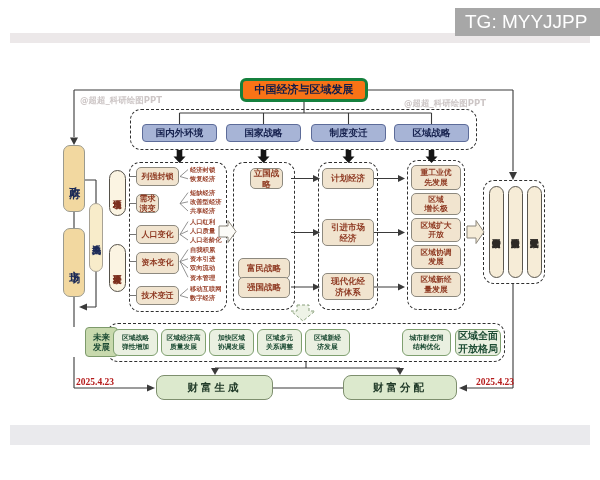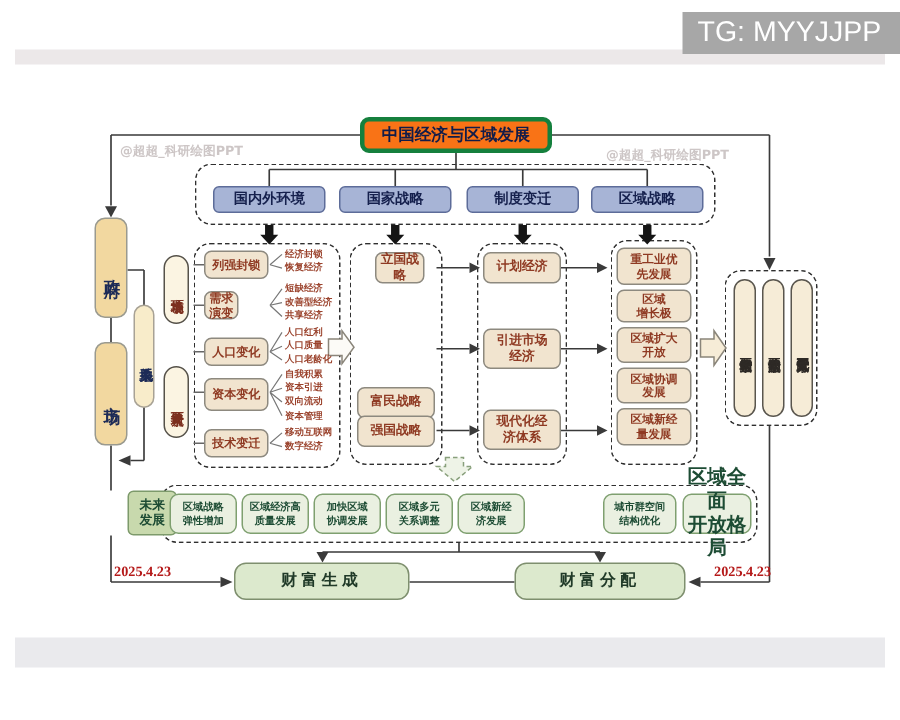--- a/index.html
+++ b/index.html
@@ -174,21 +174,21 @@
   <div class="box green" style="left:161px;top:329px;width:45px;height:27px;font-size:6.8px;">区域经济高
 质量发展</div>
   <div class="box green" style="left:209px;top:329px;width:45px;height:27px;font-size:6.8px;">加快区域
 协调发展</div>
   <div class="box green" style="left:257px;top:329px;width:45px;height:27px;font-size:6.8px;">区域多元
 关系调整</div>
   <div class="box green" style="left:305px;top:329px;width:45px;height:27px;font-size:6.8px;">区域新经
 济发展</div>
   <div class="box green" style="left:402px;top:329px;width:49px;height:27px;font-size:6.8px;">城市群空间
 结构优化</div>
-  <div class="box green" style="left:455px;top:329px;width:46px;height:27px;font-size:13px;">区域全面
+  <div class="box green" style="left:455px;top:329px;width:46px;height:27px;font-size:10px;">区域全面
 开放格局</div>
 
   <div class="box wealth" style="left:156px;top:375px;width:117px;height:25px;font-size:10.5px;letter-spacing:3px;">财富生成</div>
   <div class="box wealth" style="left:343px;top:375px;width:114px;height:25px;font-size:10.5px;letter-spacing:3px;">财富分配</div>
 
   <div class="date" style="left:76px;top:377px;">2025.4.23</div>
   <div class="date" style="left:476px;top:377px;">2025.4.23</div>
 
   <div class="overlay" style="left:455px;top:8px;width:143px;height:28px;font-size:19px;padding-left:10px;">TG: MYYJJPP</div>
 

